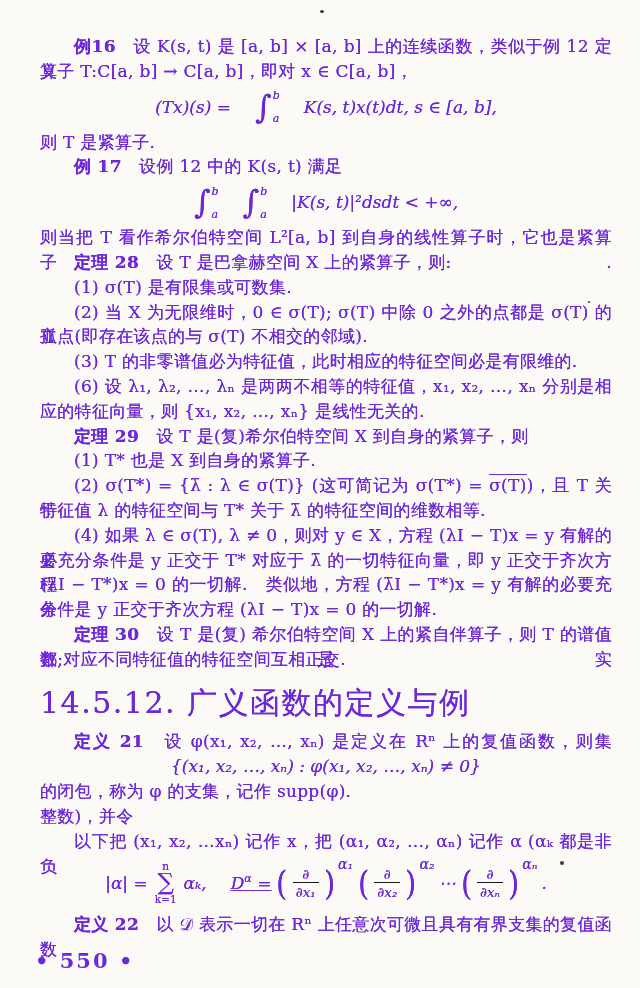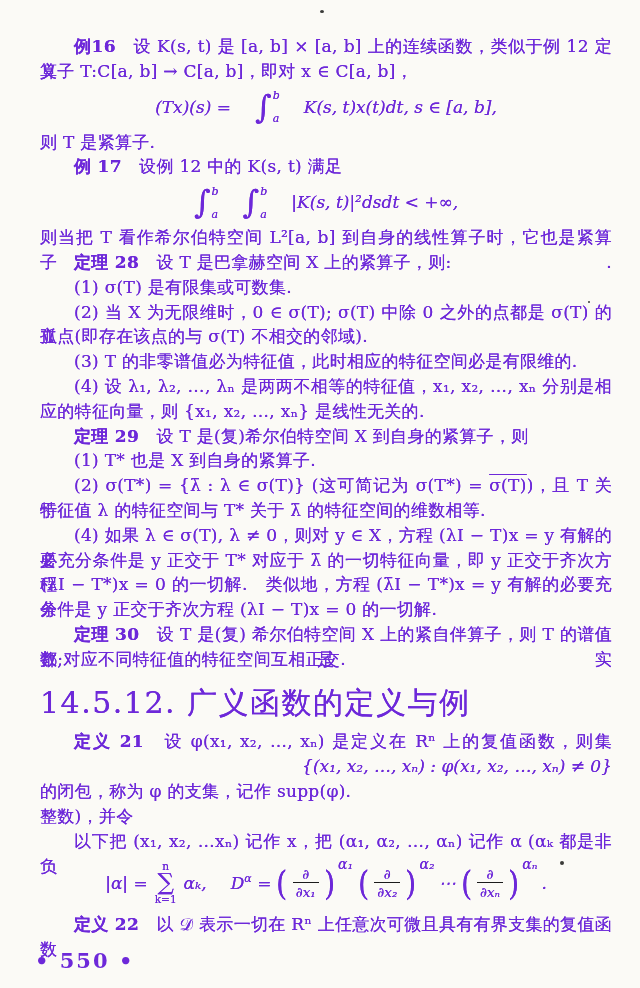--- a/index.html
+++ b/index.html
@@ -21,21 +21,21 @@
   
   .disp {
     height:46px; display:flex; align-items:center; justify-content:center;
     gap:24px; font-size:17px; font-style:italic;
     text-shadow:0 0 0.4px currentColor;
   }
   .intwrap { display:inline-flex; align-items:center; }
   .int { font-size:32px; line-height:1; font-style:normal; }
   .lims { display:inline-flex; flex-direction:column; justify-content:space-between;
           height:34px; font-size:11px; line-height:1; padding:3px 0 2px 1px; }
-  .f3line { height:26px; line-height:26px; text-align:right; font-size:17px;
+  .f3line { height:26px; line-height:26px; text-align:center; font-size:17px;
             font-style:italic; text-shadow:0 0 0.4px currentColor; }
   .f4 { height:58px; gap:4px; }
   .sumblk { display:inline-flex; flex-direction:column; align-items:center;
             line-height:1; margin:0 3px; }
   .sumtop,.sumbot { font-size:10.5px; font-style:normal; }
   .sumsign { font-size:23px; font-style:normal; line-height:1; }
   .frac { display:inline-flex; flex-direction:column; align-items:center;
           font-size:13.5px; line-height:1.2; }
   .frac .den { border-top:1.2px solid #1b1b1b; padding:1px 3px 0 3px; }
   .paren { font-size:34px; font-weight:400; line-height:1; font-style:normal;
@@ -103,21 +103,21 @@
       <span>|K(s, t)|²dsdt &lt; +∞,</span>
     </div>
 
     <div class="ln j">则当把 T 看作希尔伯特空间 L²[a, b] 到自身的线性算子时，它也是紧算子.</div>
 
     <div class="ln ind"><span class="lbl">定理 28</span><span>　设 T 是巴拿赫空间 X 上的紧算子，则:</span></div>
     <div class="ln ind">(1) σ(T) 是有限集或可数集.</div>
     <div class="ln ind j">(2) 当 X 为无限维时，0 ∈ σ(T); σ(T) 中除 0 之外的点都是 σ(T) 的孤</div>
     <div class="ln">立点(即存在该点的与 σ(T) 不相交的邻域).</div>
     <div class="ln ind">(3) T 的非零谱值必为特征值，此时相应的特征空间必是有限维的.</div>
-    <div class="ln ind j">(4) 设 λ₁, λ₂, …, λₙ 是两两不相等的特征值，x₁, x₂, …, xₙ 分别是相</div>
+    <div class="ln ind j">(6) 设 λ₁, λ₂, …, λₙ 是两两不相等的特征值，x₁, x₂, …, xₙ 分别是相</div>
     <div class="ln">应的特征向量，则 {x₁, x₂, …, xₙ} 是线性无关的.</div>
 
     <div class="ln ind"><span class="lbl">定理 29</span><span>　设 T 是(复)希尔伯特空间 X 到自身的紧算子，则</span></div>
     <div class="ln ind">(1) T* 也是 X 到自身的紧算子.</div>
     <div class="ln ind j"><span>(2) σ(T*) = {λ̄ : λ ∈ σ(T)} (这可简记为 σ(T*) = </span><span class="ol">σ(T)</span><span>)，且 T 关于</span></div>
     <div class="ln">特征值 λ 的特征空间与 T* 关于 λ̄ 的特征空间的维数相等.</div>
     <div class="ln ind j">(4) 如果 λ ∈ σ(T), λ ≠ 0，则对 y ∈ X，方程 (λI − T)x = y 有解的必</div>
     <div class="ln j">要充分条件是 y 正交于 T* 对应于 λ̄ 的一切特征向量，即 y 正交于齐次方程</div>
     <div class="ln j">(λ̄I − T*)x = 0 的一切解.　类似地，方程 (λ̄I − T*)x = y 有解的必要充分</div>
     <div class="ln">条件是 y 正交于齐次方程 (λI − T)x = 0 的一切解.</div>
@@ -134,21 +134,21 @@
     <div class="ln ind j">以下把 (x₁, x₂, …xₙ) 记作 x，把 (α₁, α₂, …, αₙ) 记作 α (αₖ 都是非负</div>
 
     <div class="disp f4">
       <span>|α| =</span>
       <span class="sumblk">
           <span class="sumtop">n</span>
           <span class="sumsign">∑</span>
           <span class="sumbot">k=1</span>
         </span>
       <span>αₖ,</span>
-      <span style="margin-left:20px;"><span>D</span><span class="dsup">α</span> <span>=</span></span>
+      <span style="margin-left:20px;text-decoration:underline;"><span>D</span><span class="dsup">α</span> <span>=</span></span>
       <span class="paren">(</span>
       <span class="frac">
           <span class="num">∂</span>
           <span class="den">∂x₁</span>
         </span>
       <span class="paren">)</span>
       <span class="fexp">α₁</span>
       <span class="paren">(</span>
       <span class="frac">
           <span class="num">∂</span>

